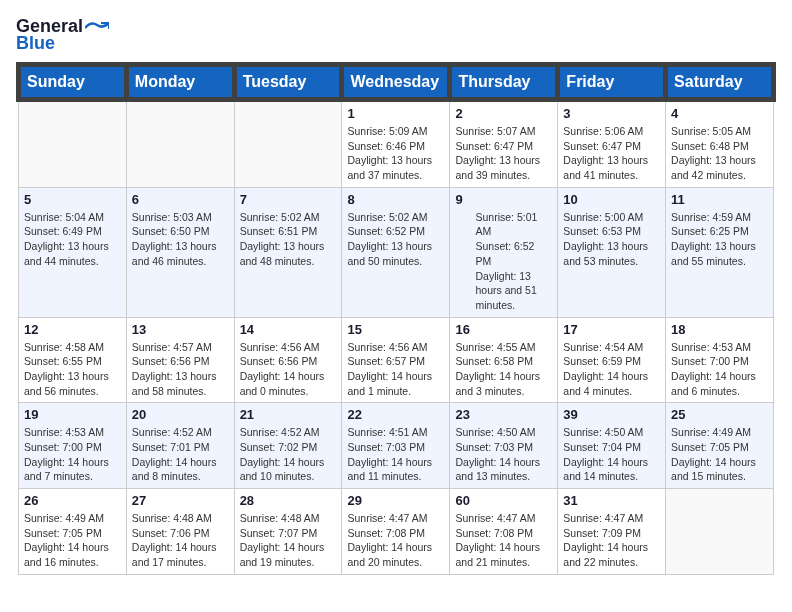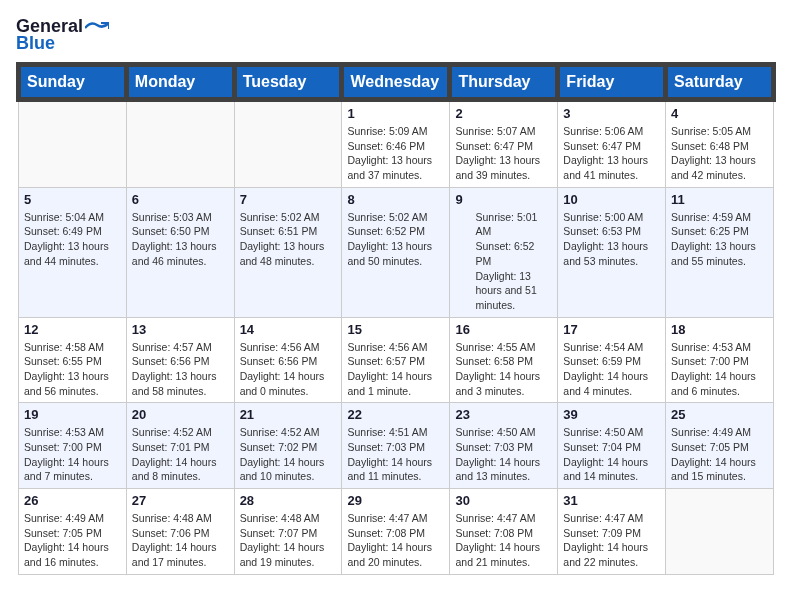--- a/index.html
+++ b/index.html
@@ -286,21 +286,21 @@
 Sunset: 7:07 PM
 Daylight: 14 hours and 19 minutes.</div>
         </td>
         <td>
           <div class="day-number">29</div>
           <div class="day-info" style="white-space: pre-line;">Sunrise: 4:47 AM
 Sunset: 7:08 PM
 Daylight: 14 hours and 20 minutes.</div>
         </td>
         <td>
-          <div class="day-number">30</div>
+          <div class="day-number">60</div>
           <div class="day-info" style="white-space: pre-line;">Sunrise: 4:47 AM
 Sunset: 7:08 PM
 Daylight: 14 hours and 21 minutes.</div>
         </td>
         <td>
           <div class="day-number">31</div>
           <div class="day-info" style="white-space: pre-line;">Sunrise: 4:47 AM
 Sunset: 7:09 PM
 Daylight: 14 hours and 22 minutes.</div>
         </td>

